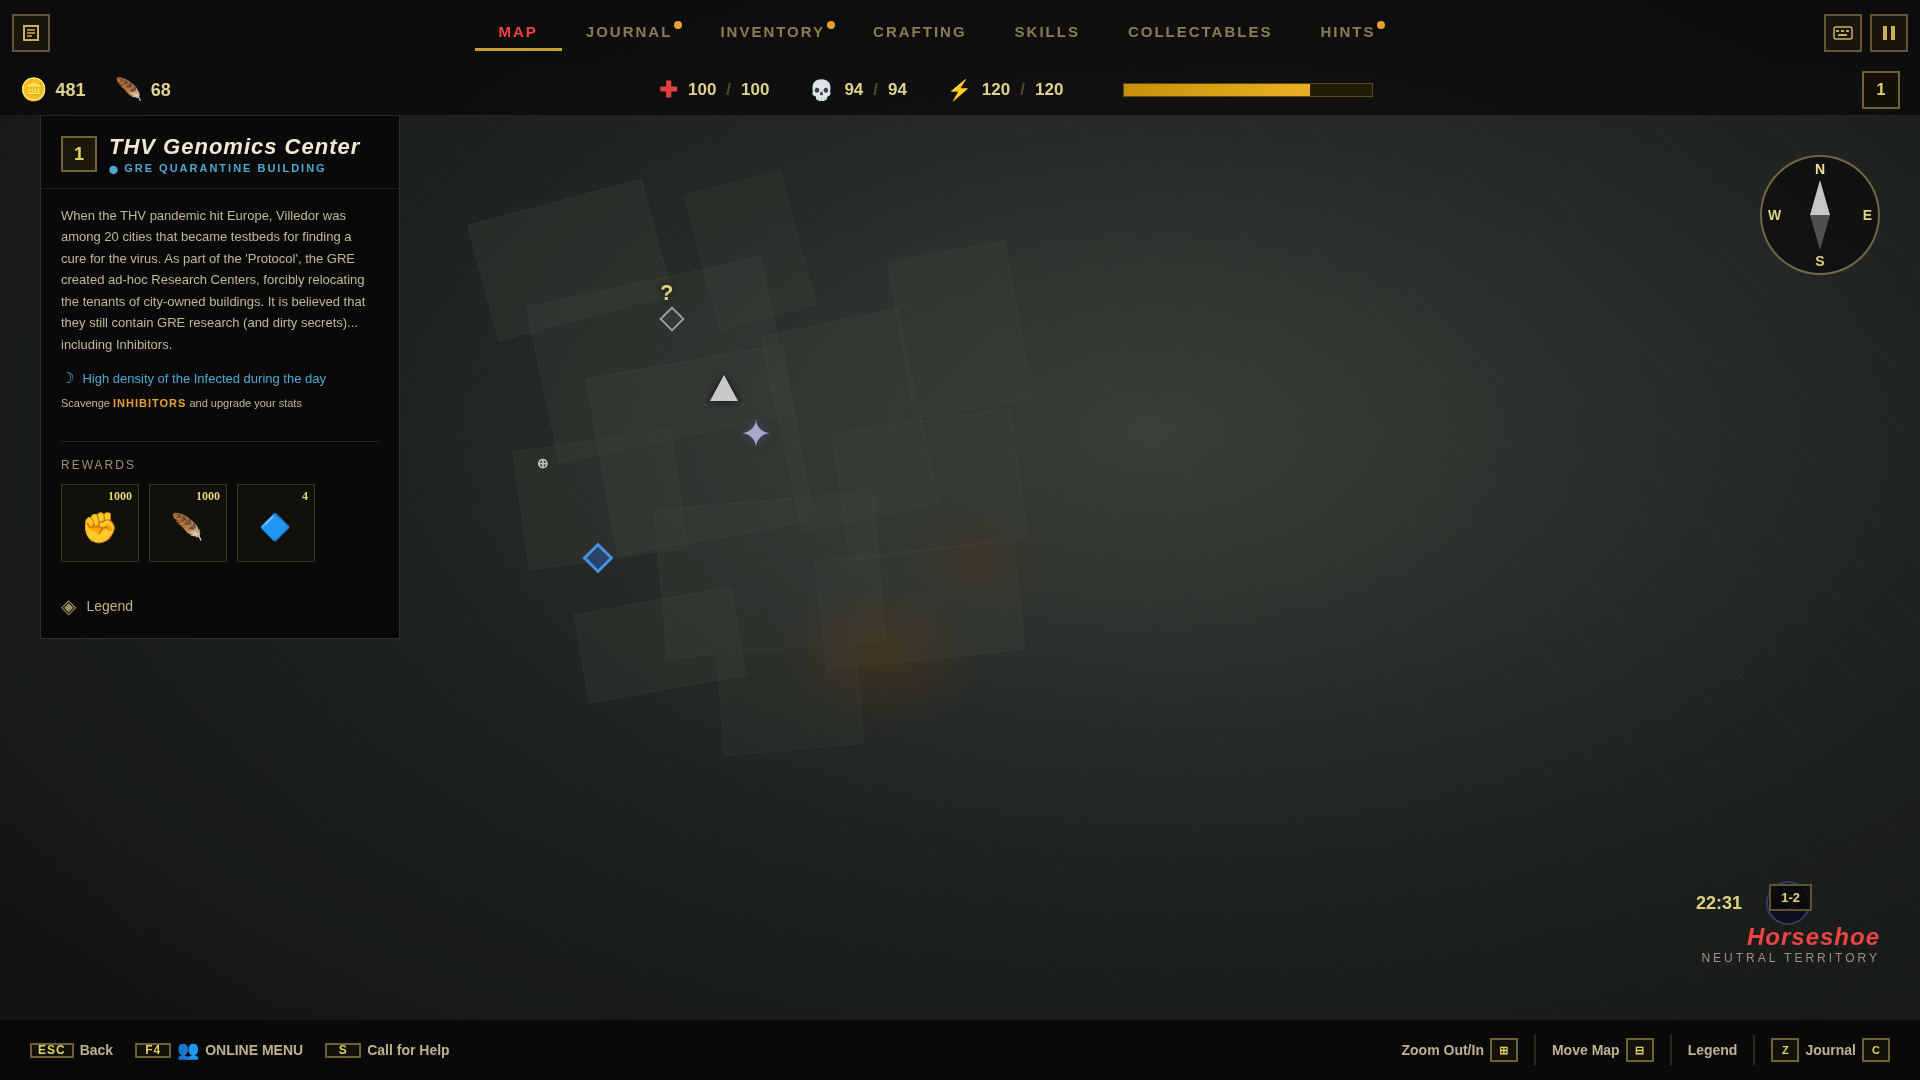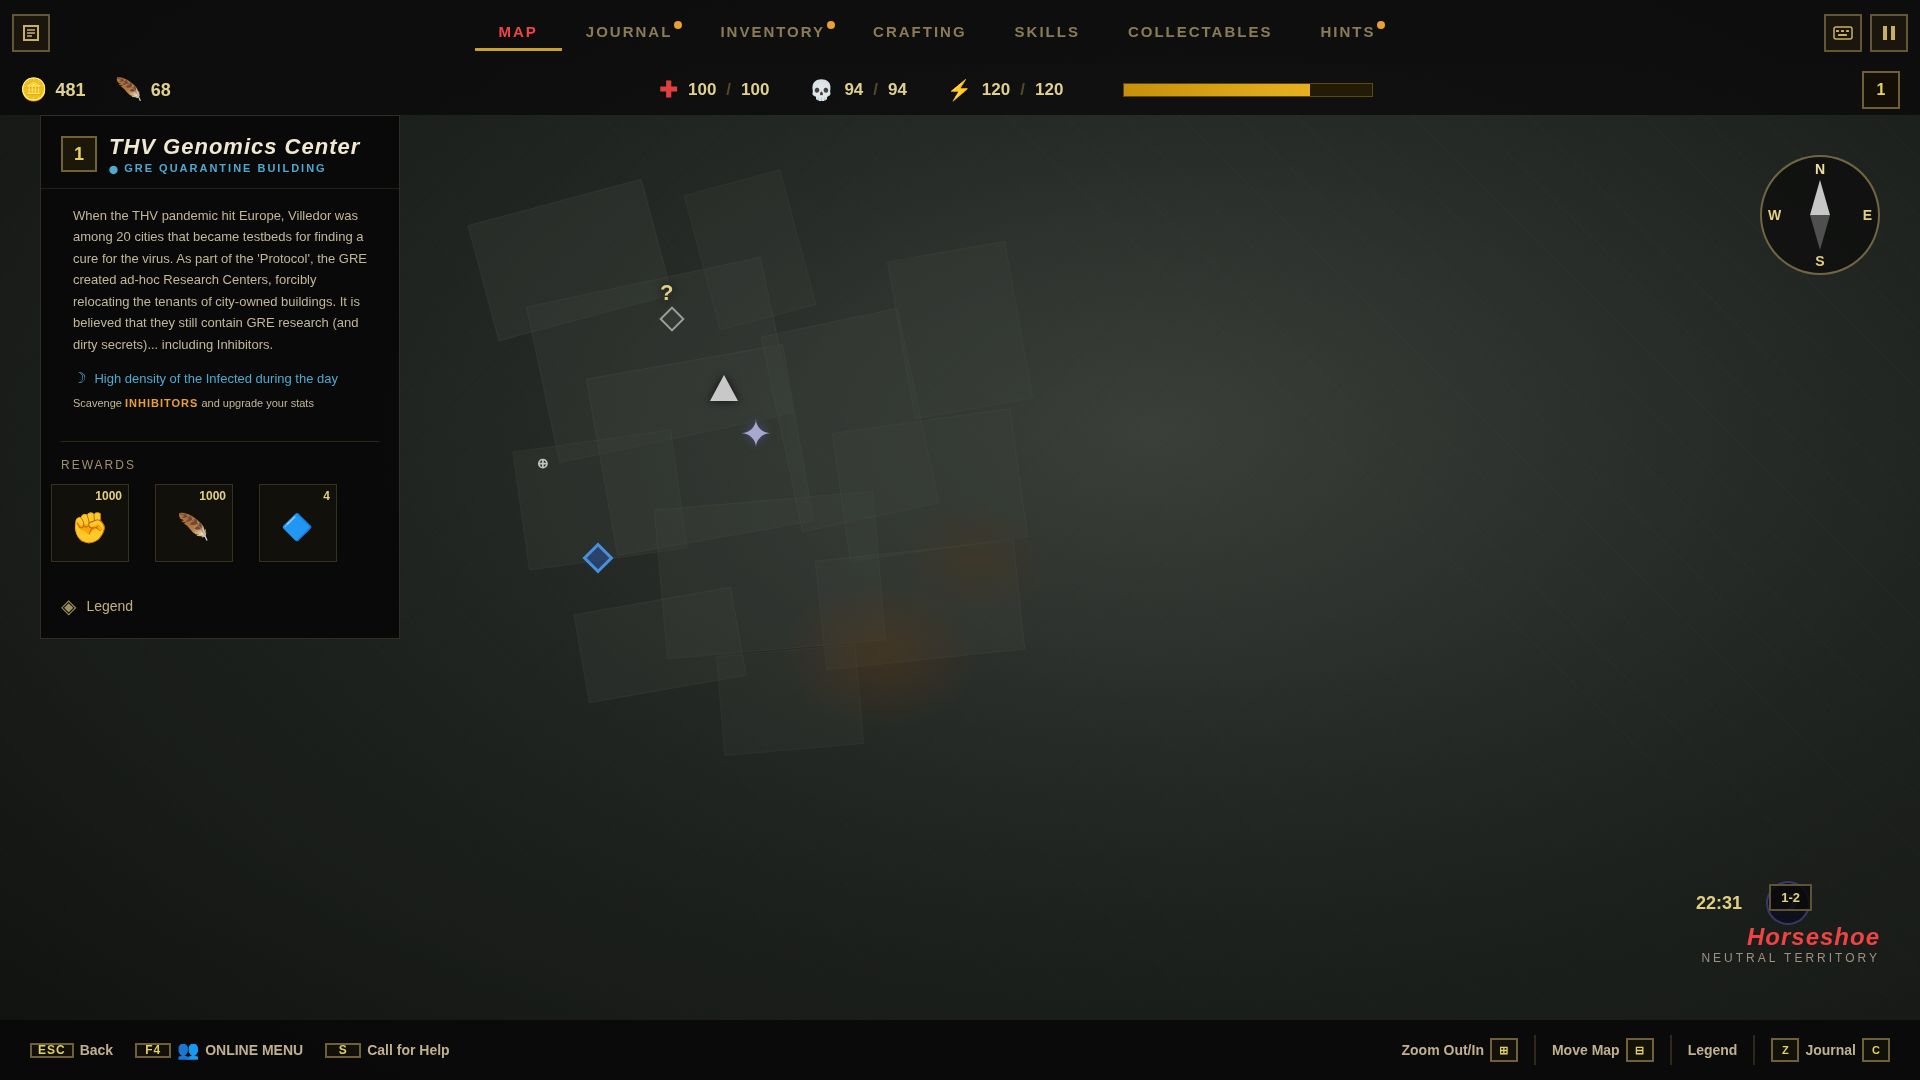--- a/index.html
+++ b/index.html
@@ -229,21 +229,21 @@
       text-transform: uppercase;
       margin-top: 2px;
     }
 
     .panel-subtitle::before {
       content: '⬤ ';
       font-size: 8px;
     }
 
     .panel-body {
-      padding: 16px 32px;
+      padding: 16px 20px;
     }
 
     .panel-description {
       color: #c0b898;
       font-size: 13px;
       line-height: 1.65;
     }
 
     .panel-warning {
       color: #4fa8d0;
@@ -283,22 +283,23 @@
       font-size: 12px;
       font-weight: normal;
       letter-spacing: 2px;
       text-transform: uppercase;
       padding: 0 20px;
       margin-bottom: 12px;
     }
 
     .rewards-list {
       display: flex;
-      gap: 26px;
-      padding: 0 10px;
+      gap: 10px;
+      padding: 0 20px;
+      font-family: Liberation Serif, serif;
     }
 
     .reward-item {
       width: 78px; height: 78px;
       border: 1px solid rgba(80,70,40,0.6);
       background: rgba(20,18,12,0.9);
       display: flex;
       flex-direction: column;
       align-items: center;
       justify-content: center;

